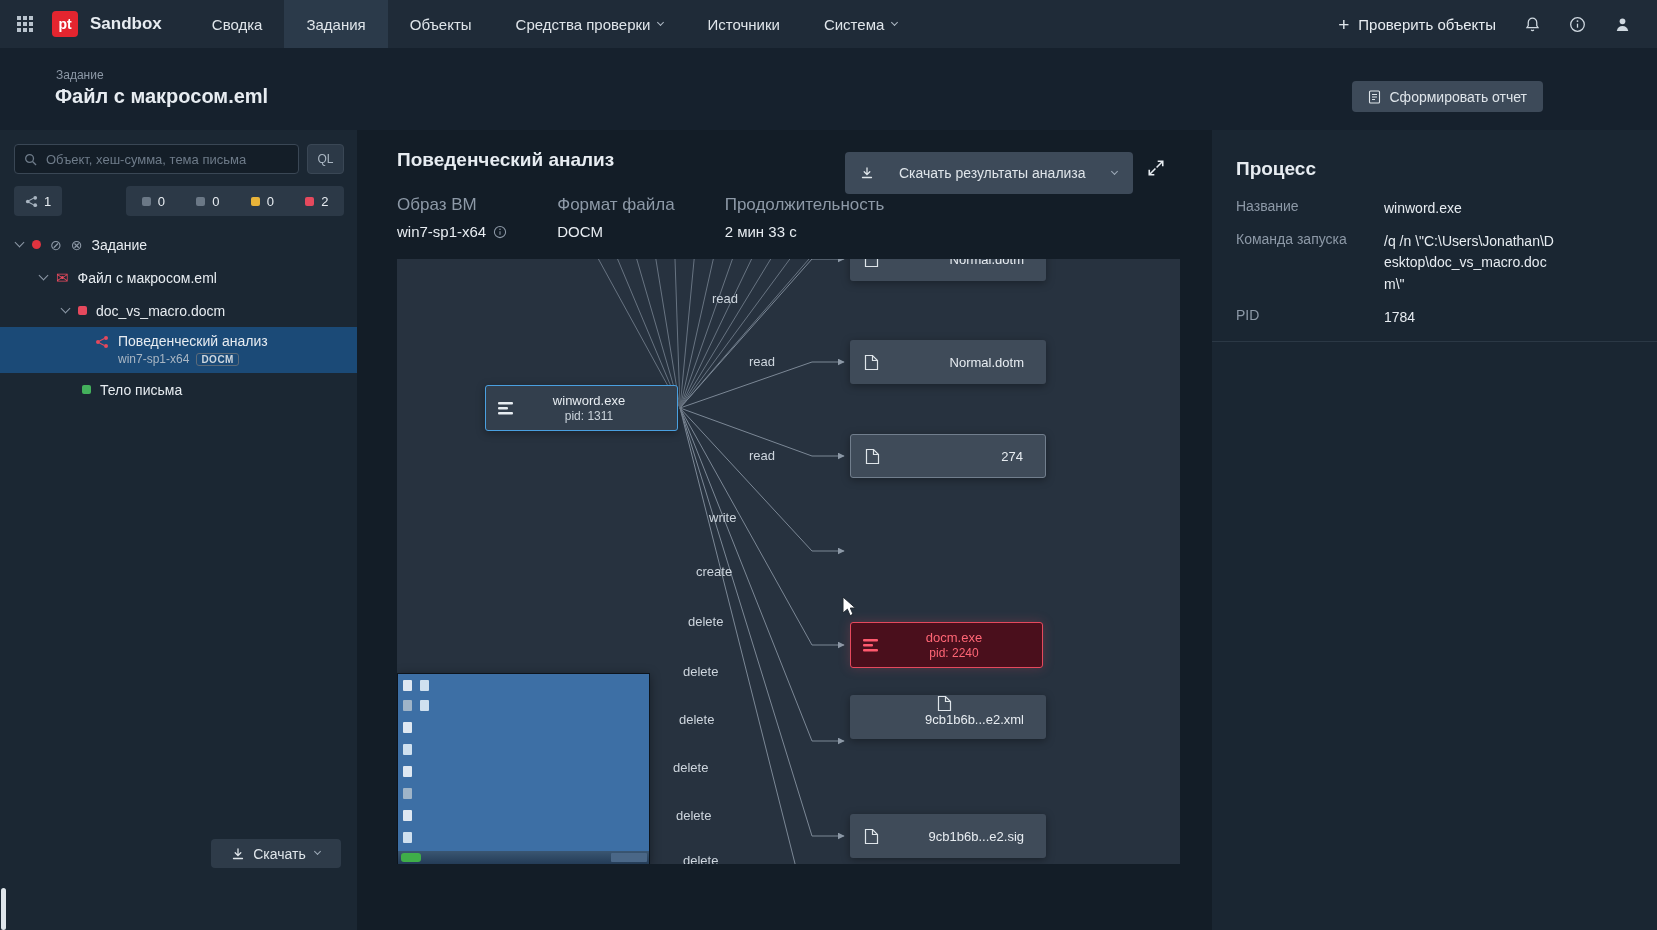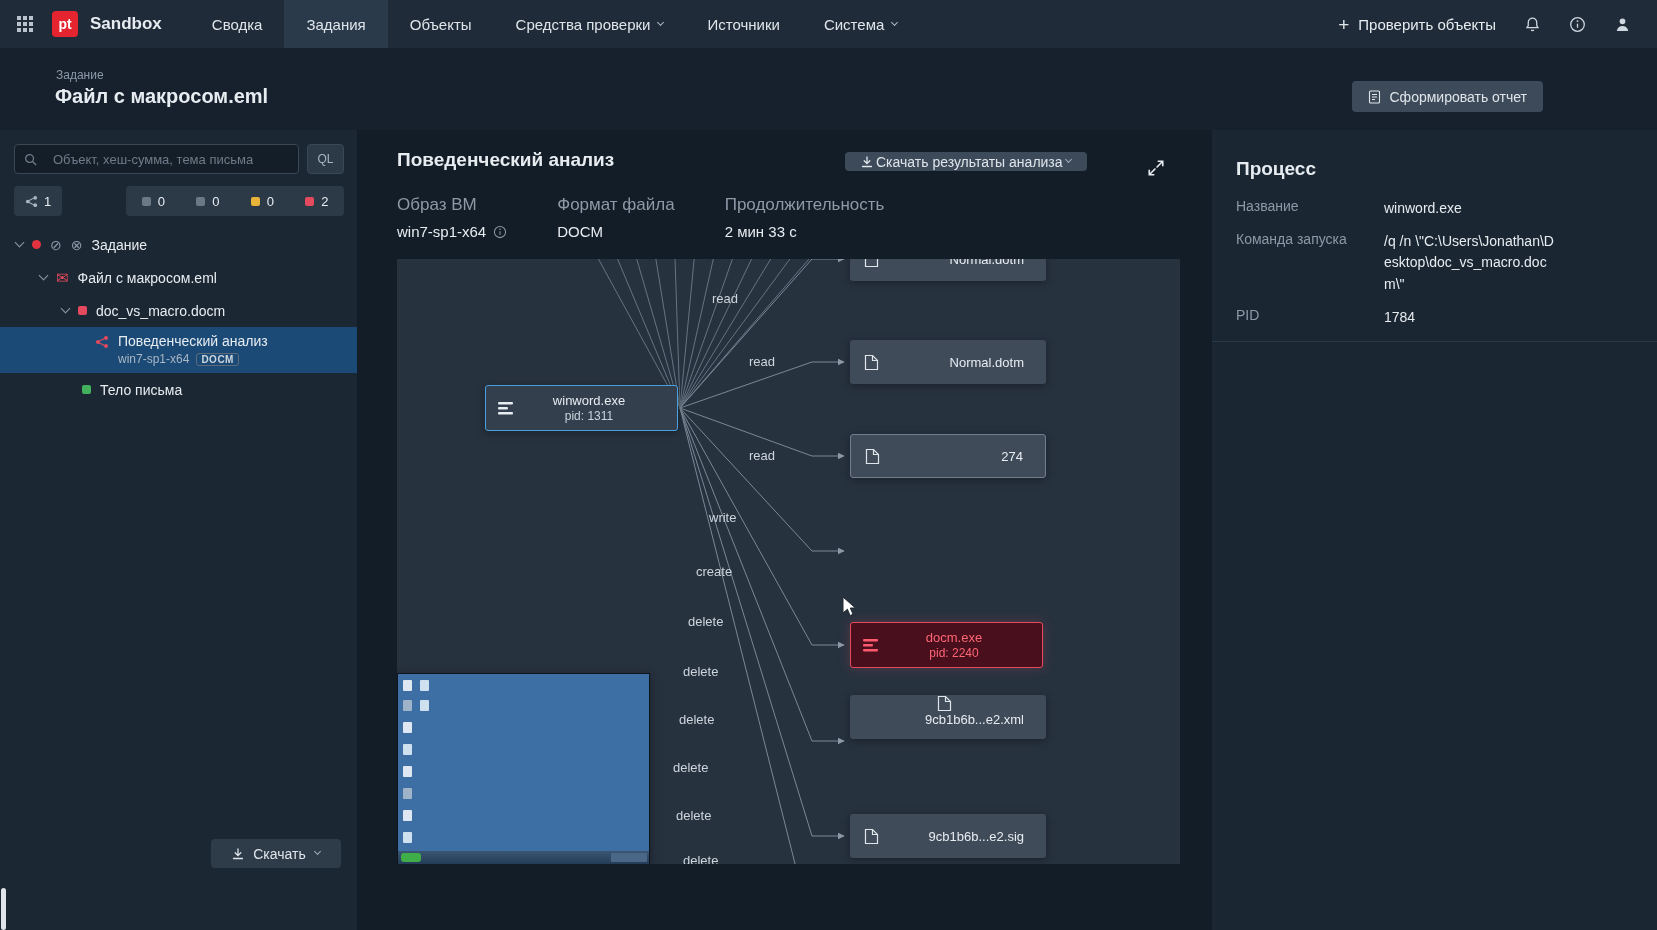--- a/index.html
+++ b/index.html
@@ -35,21 +35,21 @@
   .kicker { position:absolute; left:56px; top:20px; font-size:12px; color:#8d99a7; }
   .page-title { position:absolute; left:55px; top:37px; font-size:20px; font-weight:bold; }
   .report-btn { position:absolute; right:114px; top:33px; height:31px; padding:0 16px;
                 background:#3d4a59; border-radius:4px; display:flex; align-items:center; gap:9px;
                 font-size:14px; color:#dfe5ea; cursor:pointer; }
 
   
   .sidebar { position:absolute; top:130px; left:0; bottom:0; width:357px; background:#1b2733; z-index:10; }
   .search-row { position:absolute; top:14px; left:14px; right:13px; height:30px; display:flex; gap:8px; }
   .search-box { flex:1; background:#141e28; border:1px solid #3a4755; border-radius:4px;
-                display:flex; align-items:center; gap:14px; padding:0 9px; }
+                display:flex; align-items:center; gap:7px; padding:0 9px; }
   .search-box input { flex:1; background:transparent; border:none; outline:none; color:#e7ecf1;
                       font-size:13px; font-family:"Liberation Sans",sans-serif; min-width:0; }
   .search-box input::placeholder { color:#6e7b89; }
   .ql-btn { width:37px; background:#2c3947; border:1px solid #3a4755; border-radius:4px;
             color:#aab6c2; font-size:12px; display:flex; align-items:center; justify-content:center; cursor:pointer; }
   .filter-row { position:absolute; top:56px; left:14px; right:13px; height:30px;
                 display:flex; justify-content:space-between; }
   .node-count-btn { width:48px; background:#2c3947; border-radius:4px; display:flex; align-items:center;
                     justify-content:center; gap:6px; font-size:13px; cursor:pointer; }
   .counters { width:218px; background:#2c3947; border-radius:4px; display:flex; align-items:center;
@@ -76,22 +76,22 @@
            letter-spacing:.5px; color:#cdd6de; font-weight:bold; }
   .dl-btn { position:absolute; right:16px; bottom:62px; width:130px; height:29px; background:#2e3b49;
             border-radius:4px; display:flex; align-items:center; justify-content:center; gap:9px;
             font-size:14px; color:#dfe5ea; cursor:pointer; }
   .dl-btn .chv { color:#9fabb8; }
   .scroll-thumb { position:absolute; left:1px; bottom:0; width:5px; height:42px; background:#dfe5ea;
                   border-radius:3px; }
 
   
   .main-title { position:absolute; left:397px; top:149px; font-size:19px; font-weight:bold; z-index:5; }
-  .results-btn { position:absolute; left:845px; top:152px; height:19px; padding:8px 16px;
-                 background:#3d4a59; border-radius:4px; display:flex; align-items:center; gap:3px;
+  .results-btn { position:absolute; left:845px; top:152px; height:42px; padding:8px 16px;
+                 background:#3d4a59; border-radius:4px; display:flex; align-items:center; gap:26px;
                  font-size:14px; color:#dfe5ea; cursor:pointer; z-index:5; }
   .results-btn .chv { color:#9fabb8; }
   .expand-btn { position:absolute; left:1140px; top:152px; width:32px; height:32px;
                 border-radius:4px; display:flex; align-items:center; justify-content:center;
                 cursor:pointer; z-index:5; }
   .meta { position:absolute; left:397px; top:195px; display:flex; gap:50px; z-index:5; }
   .meta .label { font-size:17px; color:#8d99a7; margin-bottom:8px; }
   .meta .value { font-size:15px; display:flex; align-items:center; gap:7px; }
 
   .graph { position:absolute; left:397px; top:259px; width:783px; height:605px; background:#27323f;

